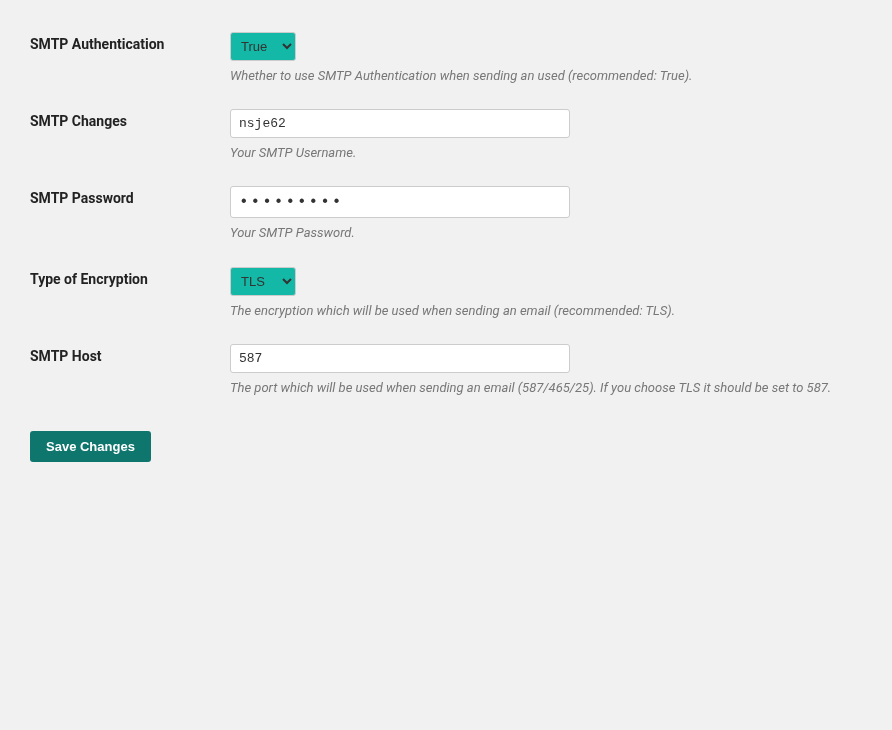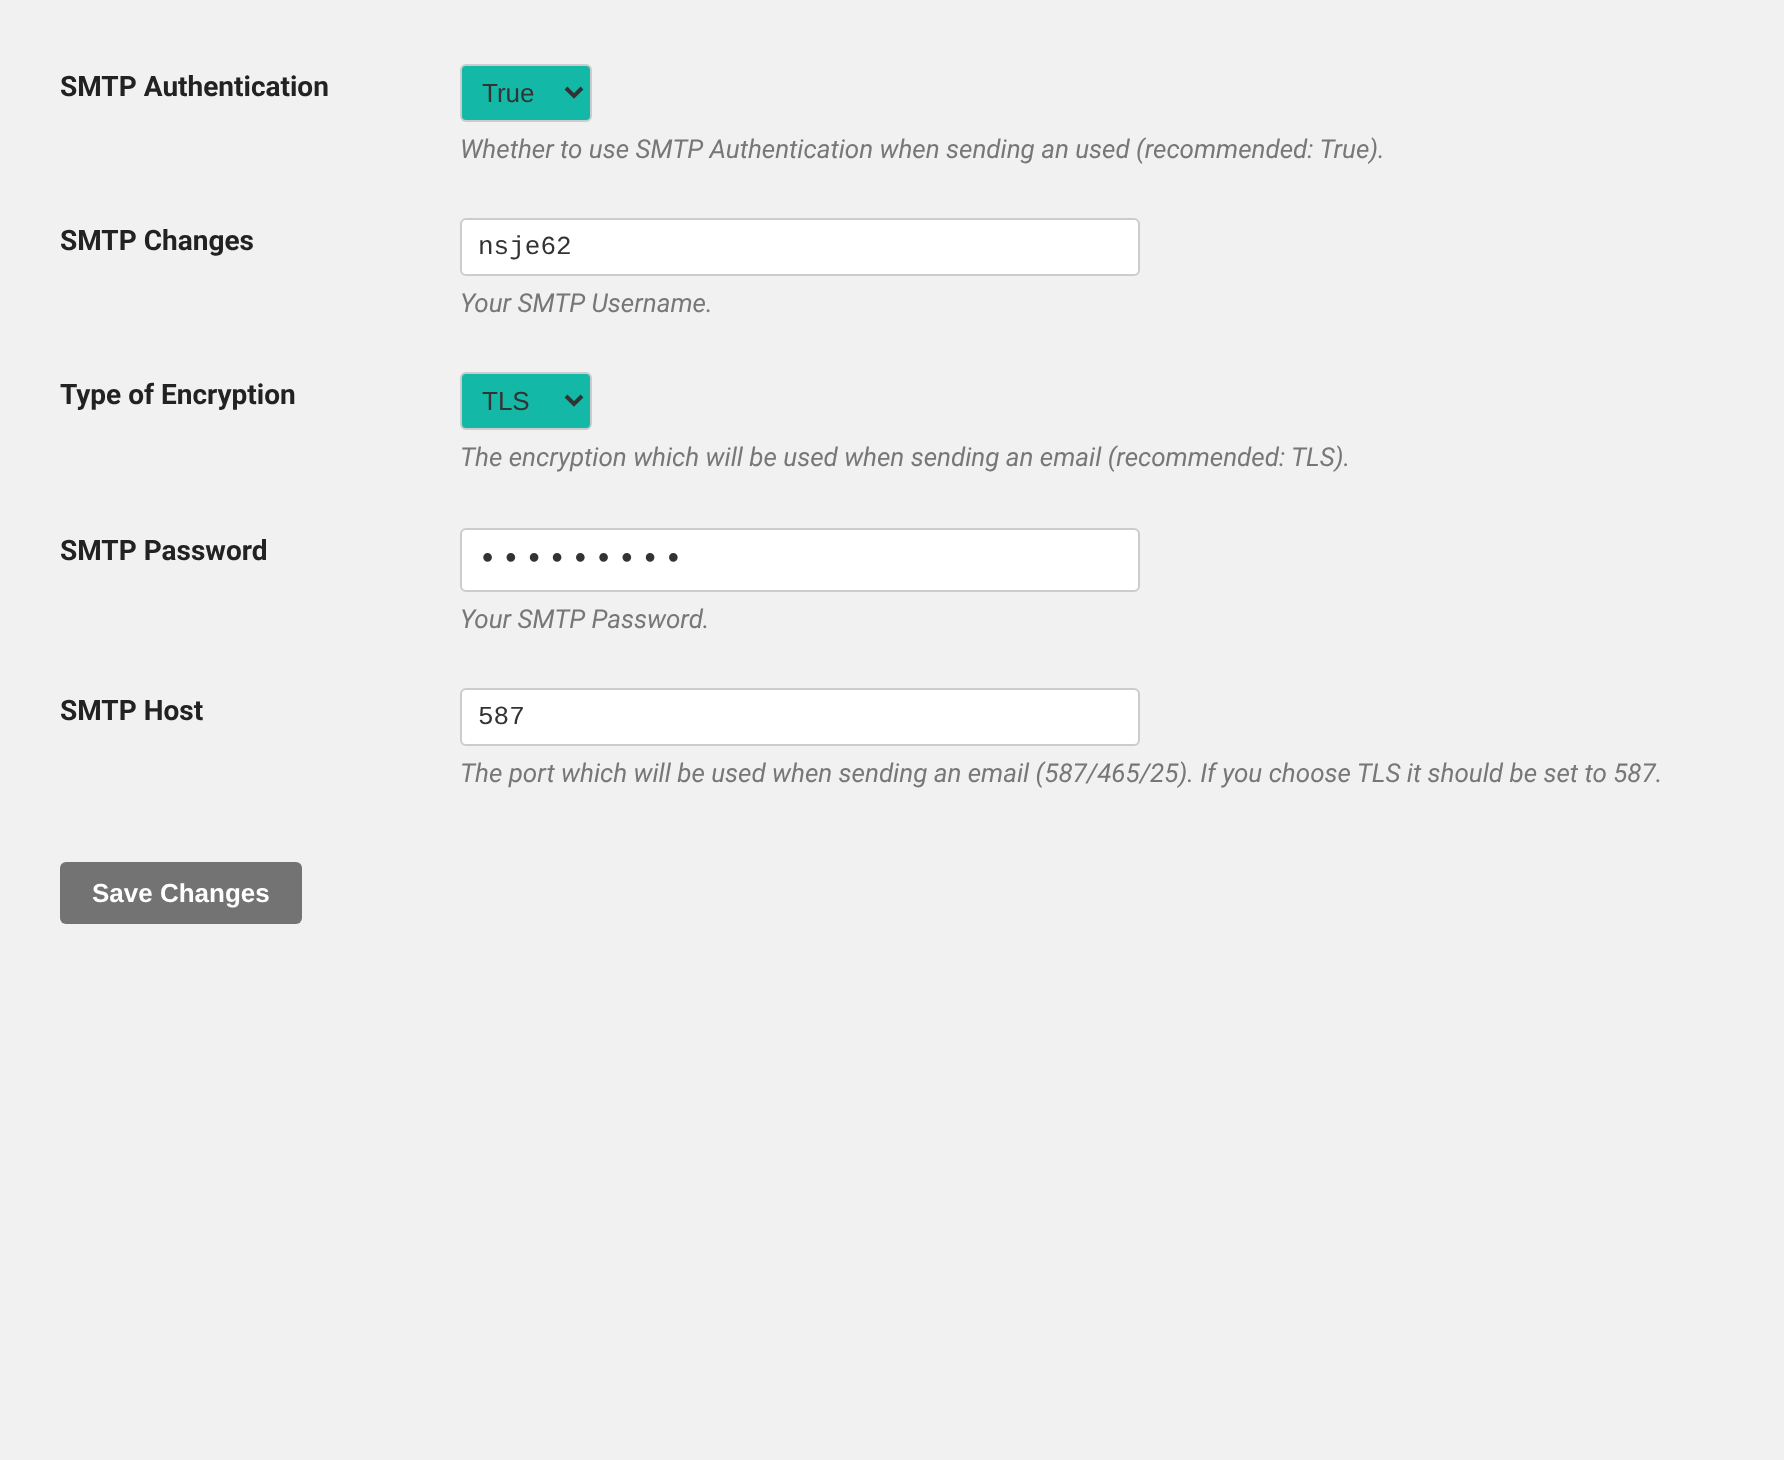--- a/index.html
+++ b/index.html
@@ -54,21 +54,21 @@
       cursor: pointer;
     }
     .hint-text {
       font-size: 13px;
       font-style: italic;
       color: #777;
       max-width: 650px;
       line-height: 1.4;
     }
     .save-btn {
-      background-color: #737373;
+      background-color: #0f766e;
       color: #fff;
       border: none;
       border-radius: 3px;
       padding: 8px 16px;
       font-size: 13px;
       cursor: pointer;
       font-weight: bold;
       margin-top: 10px;
     }
     .password-dots {
@@ -96,36 +96,36 @@
 
     <tr>
       <td class="label-cell">SMTP Changes</td>
       <td class="input-cell">
         <input type="text" class="form-input" value="nsje62" style="">
         <div class="hint-text">Your SMTP Username.</div>
       </td>
     </tr>
 
     <tr>
+      <td class="label-cell">SMTP Password</td>
+      <td class="input-cell">
+        <input type="password" class="form-input password-dots" value="password1" style="">
+        <div class="hint-text">Your SMTP Password.</div>
+      </td>
+    </tr>
+
+    <tr>
       <td class="label-cell">Type of Encryption</td>
       <td class="input-cell">
         <select class="form-select">
           <option>TLS</option>
           <option>SSL</option>
           <option>None</option>
         </select>
         <div class="hint-text">The encryption which will be used when sending an email (recommended: TLS).</div>
-      </td>
-    </tr>
-
-    <tr>
-      <td class="label-cell">SMTP Password</td>
-      <td class="input-cell">
-        <input type="password" class="form-input password-dots" value="password1" style="">
-        <div class="hint-text">Your SMTP Password.</div>
       </td>
     </tr>
 
     <tr>
       <td class="label-cell">SMTP Host</td>
       <td class="input-cell">
         <input type="text" class="form-input" value="587" style="">
         <div class="hint-text">The port which will be used when sending an email (587/465/25). If you choose TLS it should be set to 587.</div>
       </td>
     </tr>

